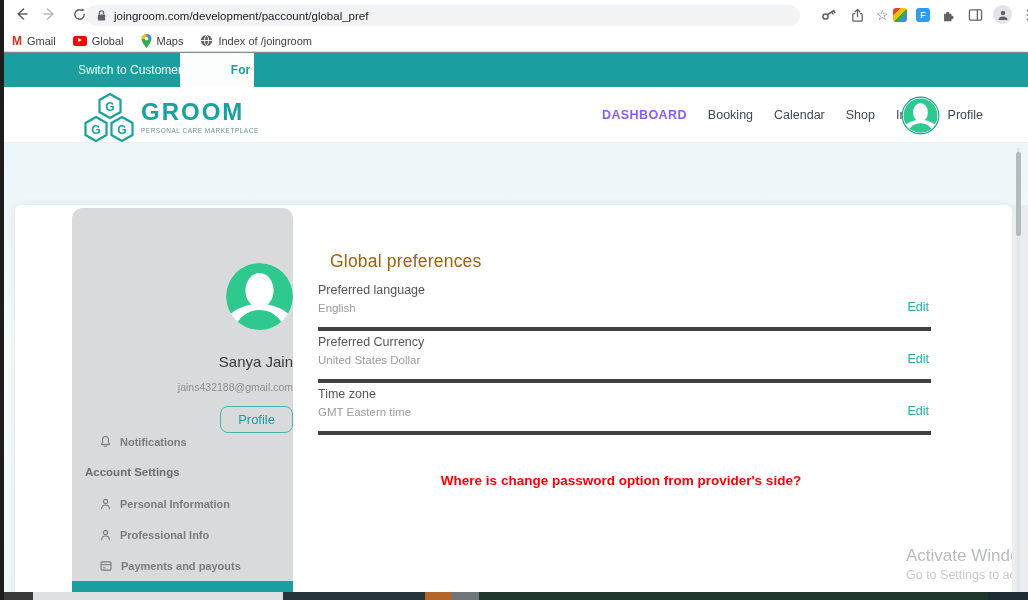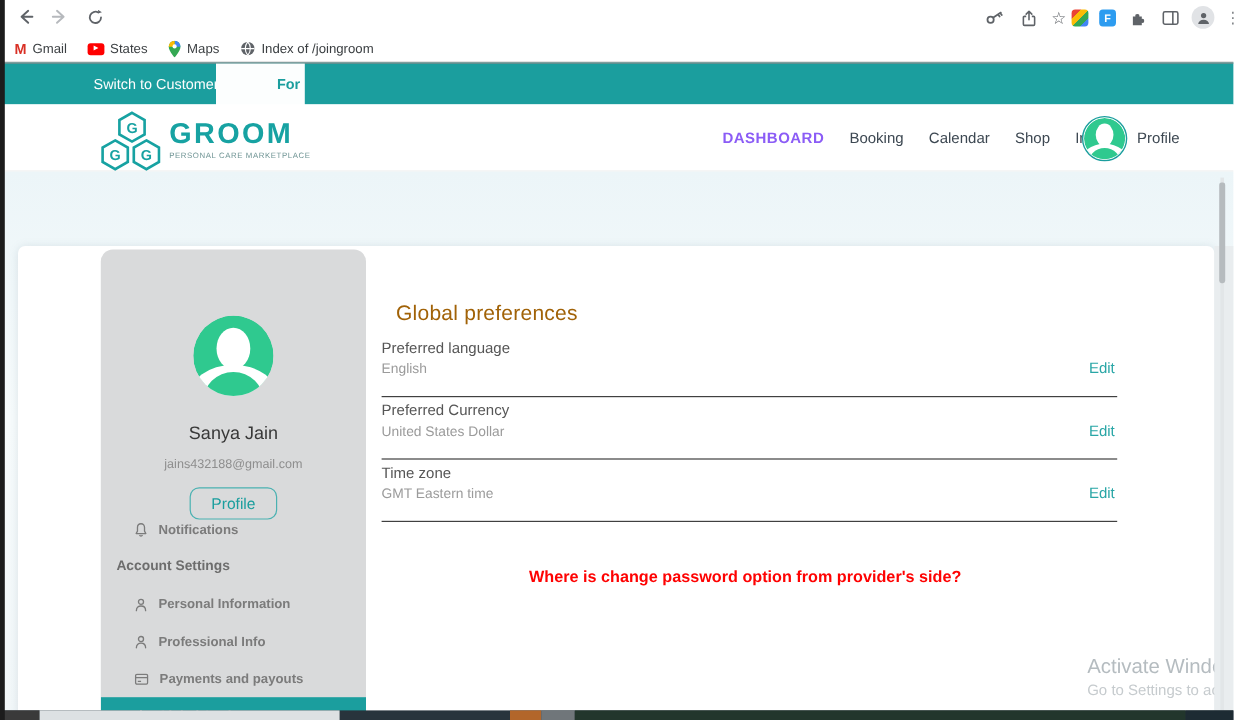--- a/index.html
+++ b/index.html
@@ -44,35 +44,35 @@
   .nav-avatar { position:absolute; left:901px; top:9px; width:39px; height:39px; }
 
   
   .page-bg { position:absolute; left:0; top:143px; width:1028px; height:457px; background:linear-gradient(180deg,#ecf5f8 0%,#f7fbfc 45%,#f2f7f9 100%); }
   .card { position:absolute; left:15px; top:205px; width:997px; height:395px; background:#fff; border-radius:6px 6px 0 0; box-shadow:0 1px 8px rgba(110,135,150,.20); }
   .right-gutter { position:absolute; left:1012px; top:205px; width:16px; height:387px; background:#e9edef; }
   .scroll-track { position:absolute; left:1017px; top:148px; width:3px; height:444px; background:#e2e6e8; }
   .scroll-thumb { position:absolute; left:1016px; top:152px; width:5px; height:84px; background:#b6bbbe; border-radius:2px; }
 
   
-  .sidebar { position:absolute; left:72px; top:208px; width:221px; height:392px; background:#d9dadb; border-radius:10px 10px 0 0; overflow:hidden; display:flex; flex-direction:column; align-items:center;margin-left:12px; }
+  .sidebar { position:absolute; left:72px; top:208px; width:221px; height:392px; background:#d9dadb; border-radius:10px 10px 0 0; overflow:hidden; display:flex; flex-direction:column; align-items:flex-end; }
   .side-avatar { margin-top:55px; width:67px; height:67px; }
   .side-name { margin-top:23px; font-size:15px; color:#393939; }
   .side-email { margin-top:11px; font-size:10.5px; color:#8e8e8e; }
   .profile-btn { margin-top:13px; padding:5px 17px; font-size:13px; color:#1b9e9e; border:1px solid #4ab1b1; border-radius:8px; background:transparent; cursor:pointer; font-family:inherit; }
   .side-menu { position:absolute; left:0; top:218px; width:221px; }
   .menu-item { display:flex; align-items:center; gap:9px; height:31px; padding-left:28px; font-size:11px; font-weight:bold; color:#7b7b7b; }
   .menu-header { height:31px; line-height:31px; padding-left:13px; font-size:11.5px; font-weight:bold; color:#6d6d6d; }
   .menu-item.active { background:#1b9e9e; color:#fff; }
   .gear-glyph { font-size:12px; line-height:1; }
 
   
   .page-title { position:absolute; left:330px; top:251px; font-size:17.5px; color:#a16207; letter-spacing:.2px; }
   .pref-rows { position:absolute; left:318px; top:279px; width:613px; }
-  .pref-row { position:relative; height:52px; border-bottom:1px solid #404040; }
+  .pref-row { position:relative; height:52px; border-bottom:4px solid #404040; }
   .pref-label { position:absolute; left:0; top:4px; font-size:12.5px; color:#565656; }
   .pref-value { position:absolute; left:0; top:23px; font-size:11.5px; color:#9b9b9b; }
   .edit-link { position:absolute; right:2px; top:21px; font-size:12.5px; color:#29a6a6; cursor:pointer; }
   .annotation { position:absolute; left:293px; top:473px; width:620px; text-align:center; font-size:13.5px; font-weight:bold; color:#fe0202;padding-left:36px; }
 
   .watermark { position:absolute; left:906px; top:546px; width:106px; overflow:hidden; }
   .wm1 { font-size:17px; color:#b5bcc0; white-space:nowrap; }
   .wm2 { font-size:12.5px; color:#c6cbce; white-space:nowrap; margin-top:2px; }
 
   
@@ -105,20 +105,29 @@
         </svg>
     </span>
     <span class="tool-ic">
       <svg width="15" height="15" viewBox="0 0 16 16">
           <path d="M13 8 A5 5 0 1 1 10.6 3.7" stroke="#5f6368" stroke-width="1.6" fill="none" stroke-linecap="round"></path>
           <path d="M10.2 1.2 L10.9 4.2 L13.8 3.4 Z" fill="#5f6368"></path>
         </svg>
     </span>
   </div>
 
+  <div class="url-pill">
+    <span>
+      <svg width="11" height="13" viewBox="0 0 12 14">
+          <rect x="2" y="6" width="8" height="6.5" rx="1.2" fill="#5f6368"></rect>
+          <path d="M3.7 6 V4.3 a2.3 2.3 0 0 1 4.6 0 V6" stroke="#5f6368" stroke-width="1.4" fill="none"></path>
+        </svg>
+    </span>
+    <span class="url-text">joingroom.com/development/paccount/global_pref</span>
+  </div>
 
   <div class="omni-icons">
     <span class="tool-ic">
       <svg width="16" height="14" viewBox="0 0 16 14">
           <circle cx="4.5" cy="8.5" r="2.6" stroke="#5f6368" stroke-width="1.5" fill="none"></circle>
           <path d="M6.8 6.5 L13 2.5 M10.8 4 L12 5.8 M12.6 2.8 L13.8 4.6" stroke="#5f6368" stroke-width="1.5" fill="none" stroke-linecap="round"></path>
         </svg>
     </span>
     <span class="tool-ic">
       <svg width="15" height="15" viewBox="0 0 16 16">
@@ -153,21 +162,21 @@
   </div>
 </div>
 
 <div class="bookmarks">
   <span class="bm">
     <span class="gmail-m">M</span>
     <span>Gmail</span>
   </span>
   <span class="bm">
     <span class="yt-icon"></span>
-    <span>States</span>
+    <span>Global</span>
   </span>
   <span class="bm">
     <span>
       <svg width="11" height="14" viewBox="0 0 12 16">
           <path d="M6 0 a5.6 5.6 0 0 1 5.6 5.6 C11.6 9.5 6 16 6 16 S.4 9.5 .4 5.6 A5.6 5.6 0 0 1 6 0 Z" fill="#34a853"></path>
           <path d="M6 0 a5.6 5.6 0 0 1 5.6 5.6 L6 5.6 Z" fill="#4285f4"></path>
           <path d="M.4 5.6 A5.6 5.6 0 0 1 6 0 V5.6 Z" fill="#fbbc05"></path>
           <circle cx="6" cy="5.4" r="2" fill="#fff"></circle>
         </svg>
     </span>

